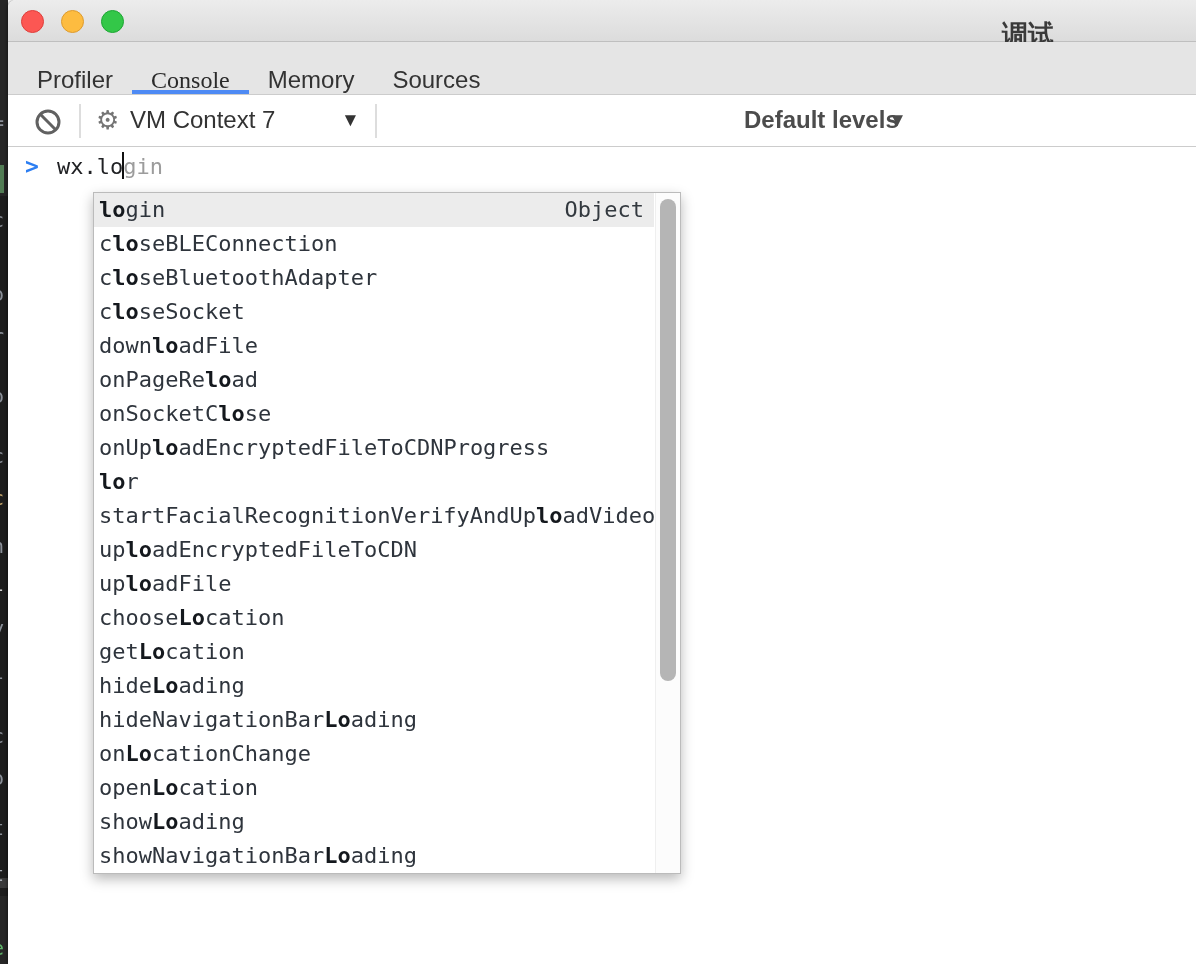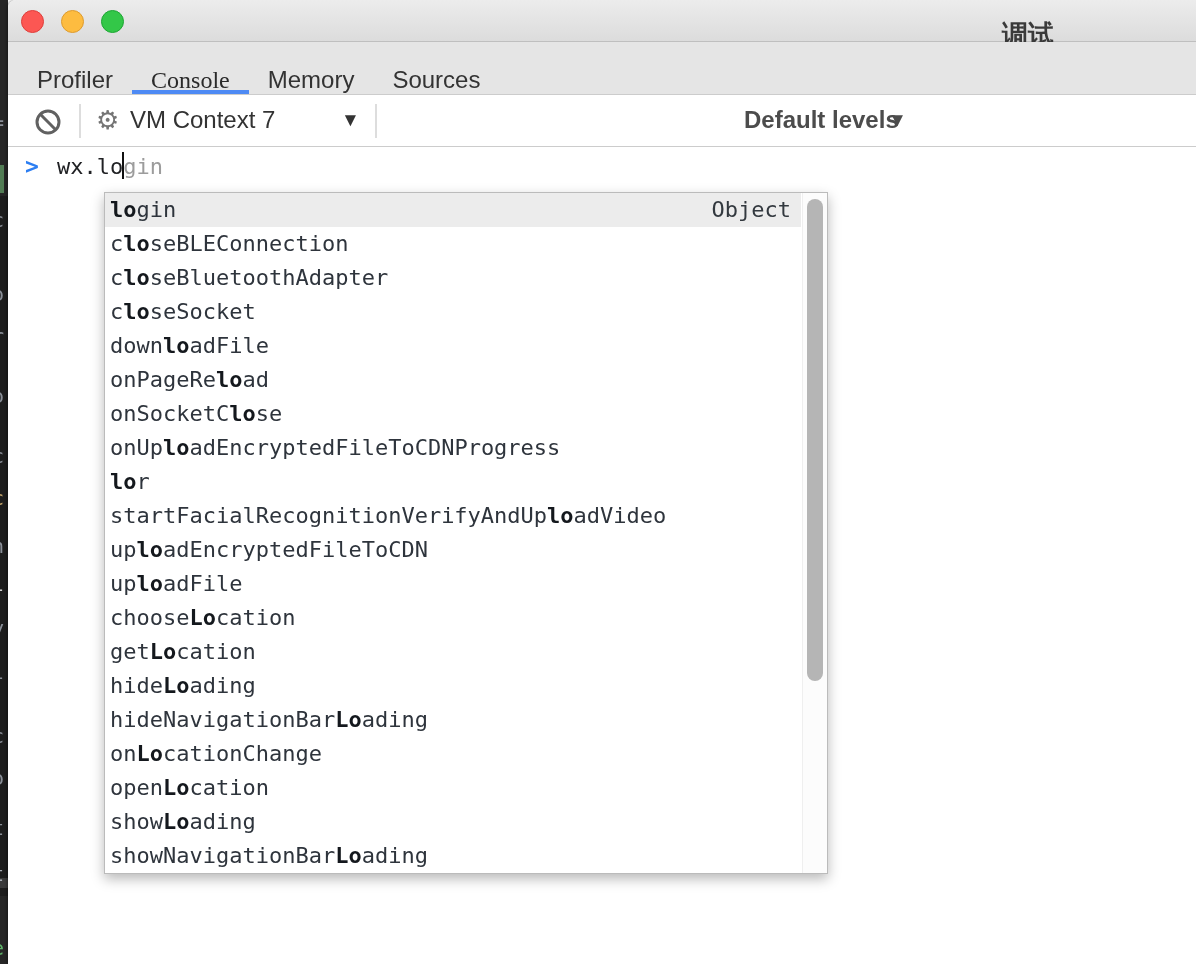--- a/index.html
+++ b/index.html
@@ -57,21 +57,21 @@
   .prompt-row { position:relative; height:42px; background:#fff; }
   .prompt-chevron { position:absolute; left:17px; top:6px; color:#2c7ef2;
     font-size:23px; font-weight:bold; font-family:"DejaVu Sans Mono",monospace; }
   .prompt-text { position:absolute; left:33px; top:5px;
     font-family:"DejaVu Sans Mono",monospace; font-size:22px; color:#202124; white-space:pre;margin-left:16px; }
   .prompt-text .hint { color:#9c9c9c; }
   .caret-bar { display:inline-block; width:2px; height:27px; background:#111;
     vertical-align:text-bottom; margin:0 -1px; }
 
   
-  .suggest-box { position:absolute; left:96px; top:192px; width:724px; height:682px;
+  .suggest-box { position:absolute; left:85px; top:192px; width:588px; height:682px;
     background:#fff; border:1px solid #bbb; box-shadow:0 5px 12px rgba(0,0,0,0.28); z-index:5; }
   .suggest-list { position:absolute; left:0; top:0; right:26px; bottom:0; overflow:hidden; }
   .suggest-row { height:34px; line-height:34px; padding:0 10px 0 5px;
     font-family:"DejaVu Sans Mono",monospace; font-size:22px; color:#2e343c;
     white-space:pre; display:flex; }
   .suggest-row .match { font-weight:bold; color:#14181d; }
   .suggest-row.selected { background:#ececec; }
   .suggest-row .rtype { margin-left:auto; color:#33393f; }
   .suggest-scroll { position:absolute; top:0; right:0; width:25px; height:100%;
     background:#fcfcfc; border-left:1px solid #efefef; }

